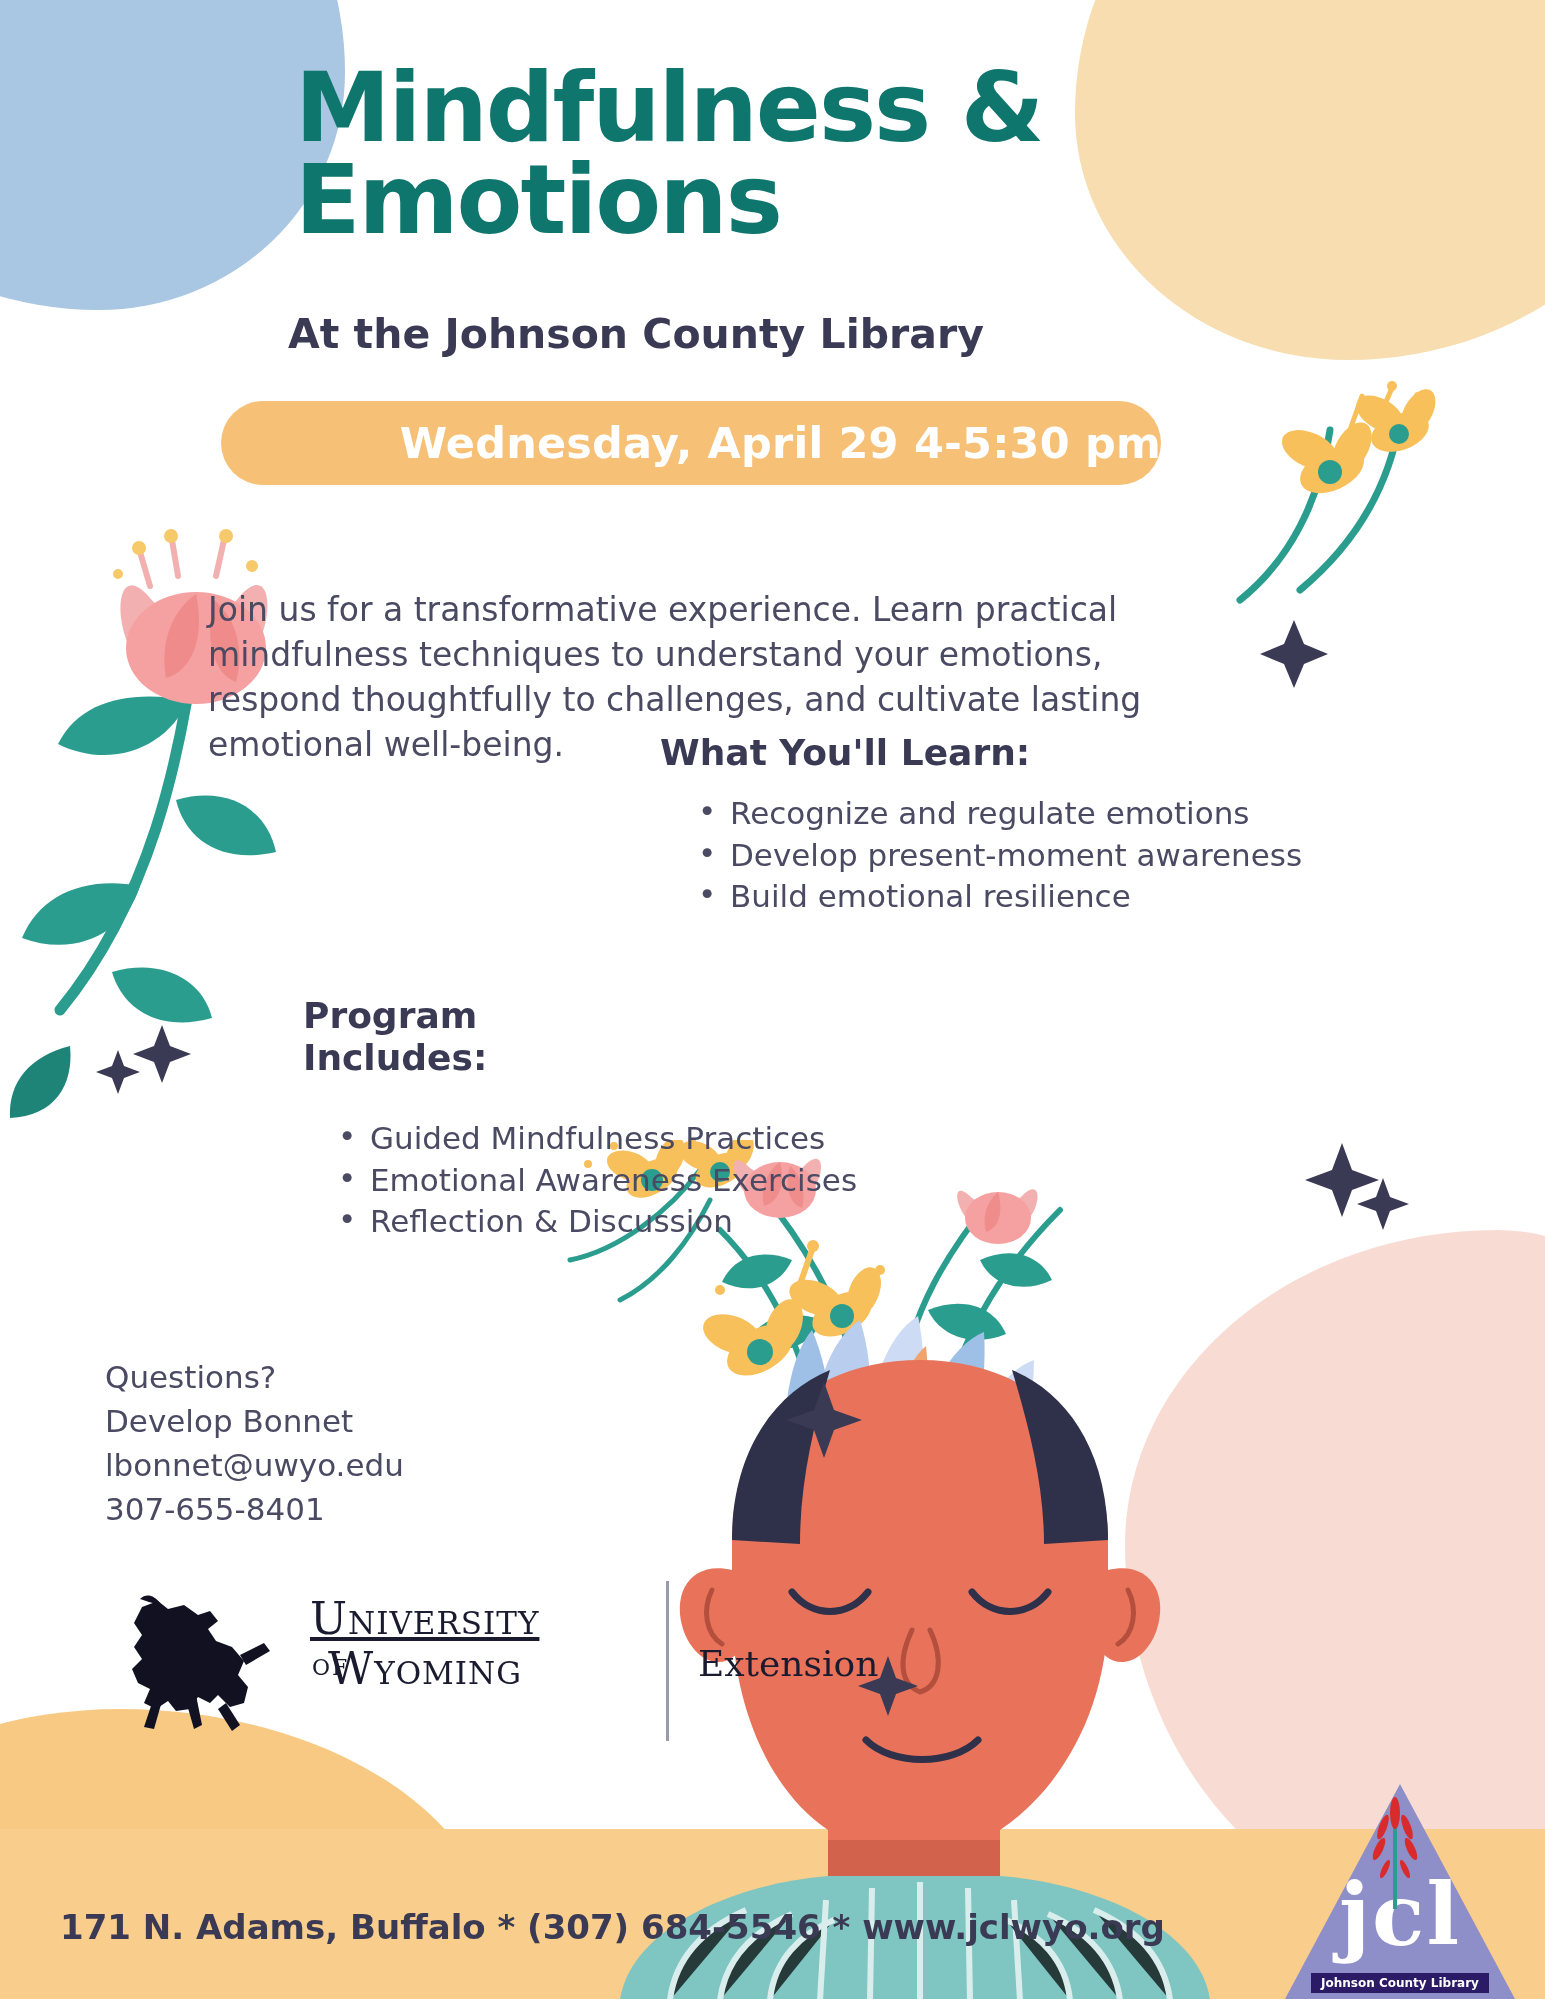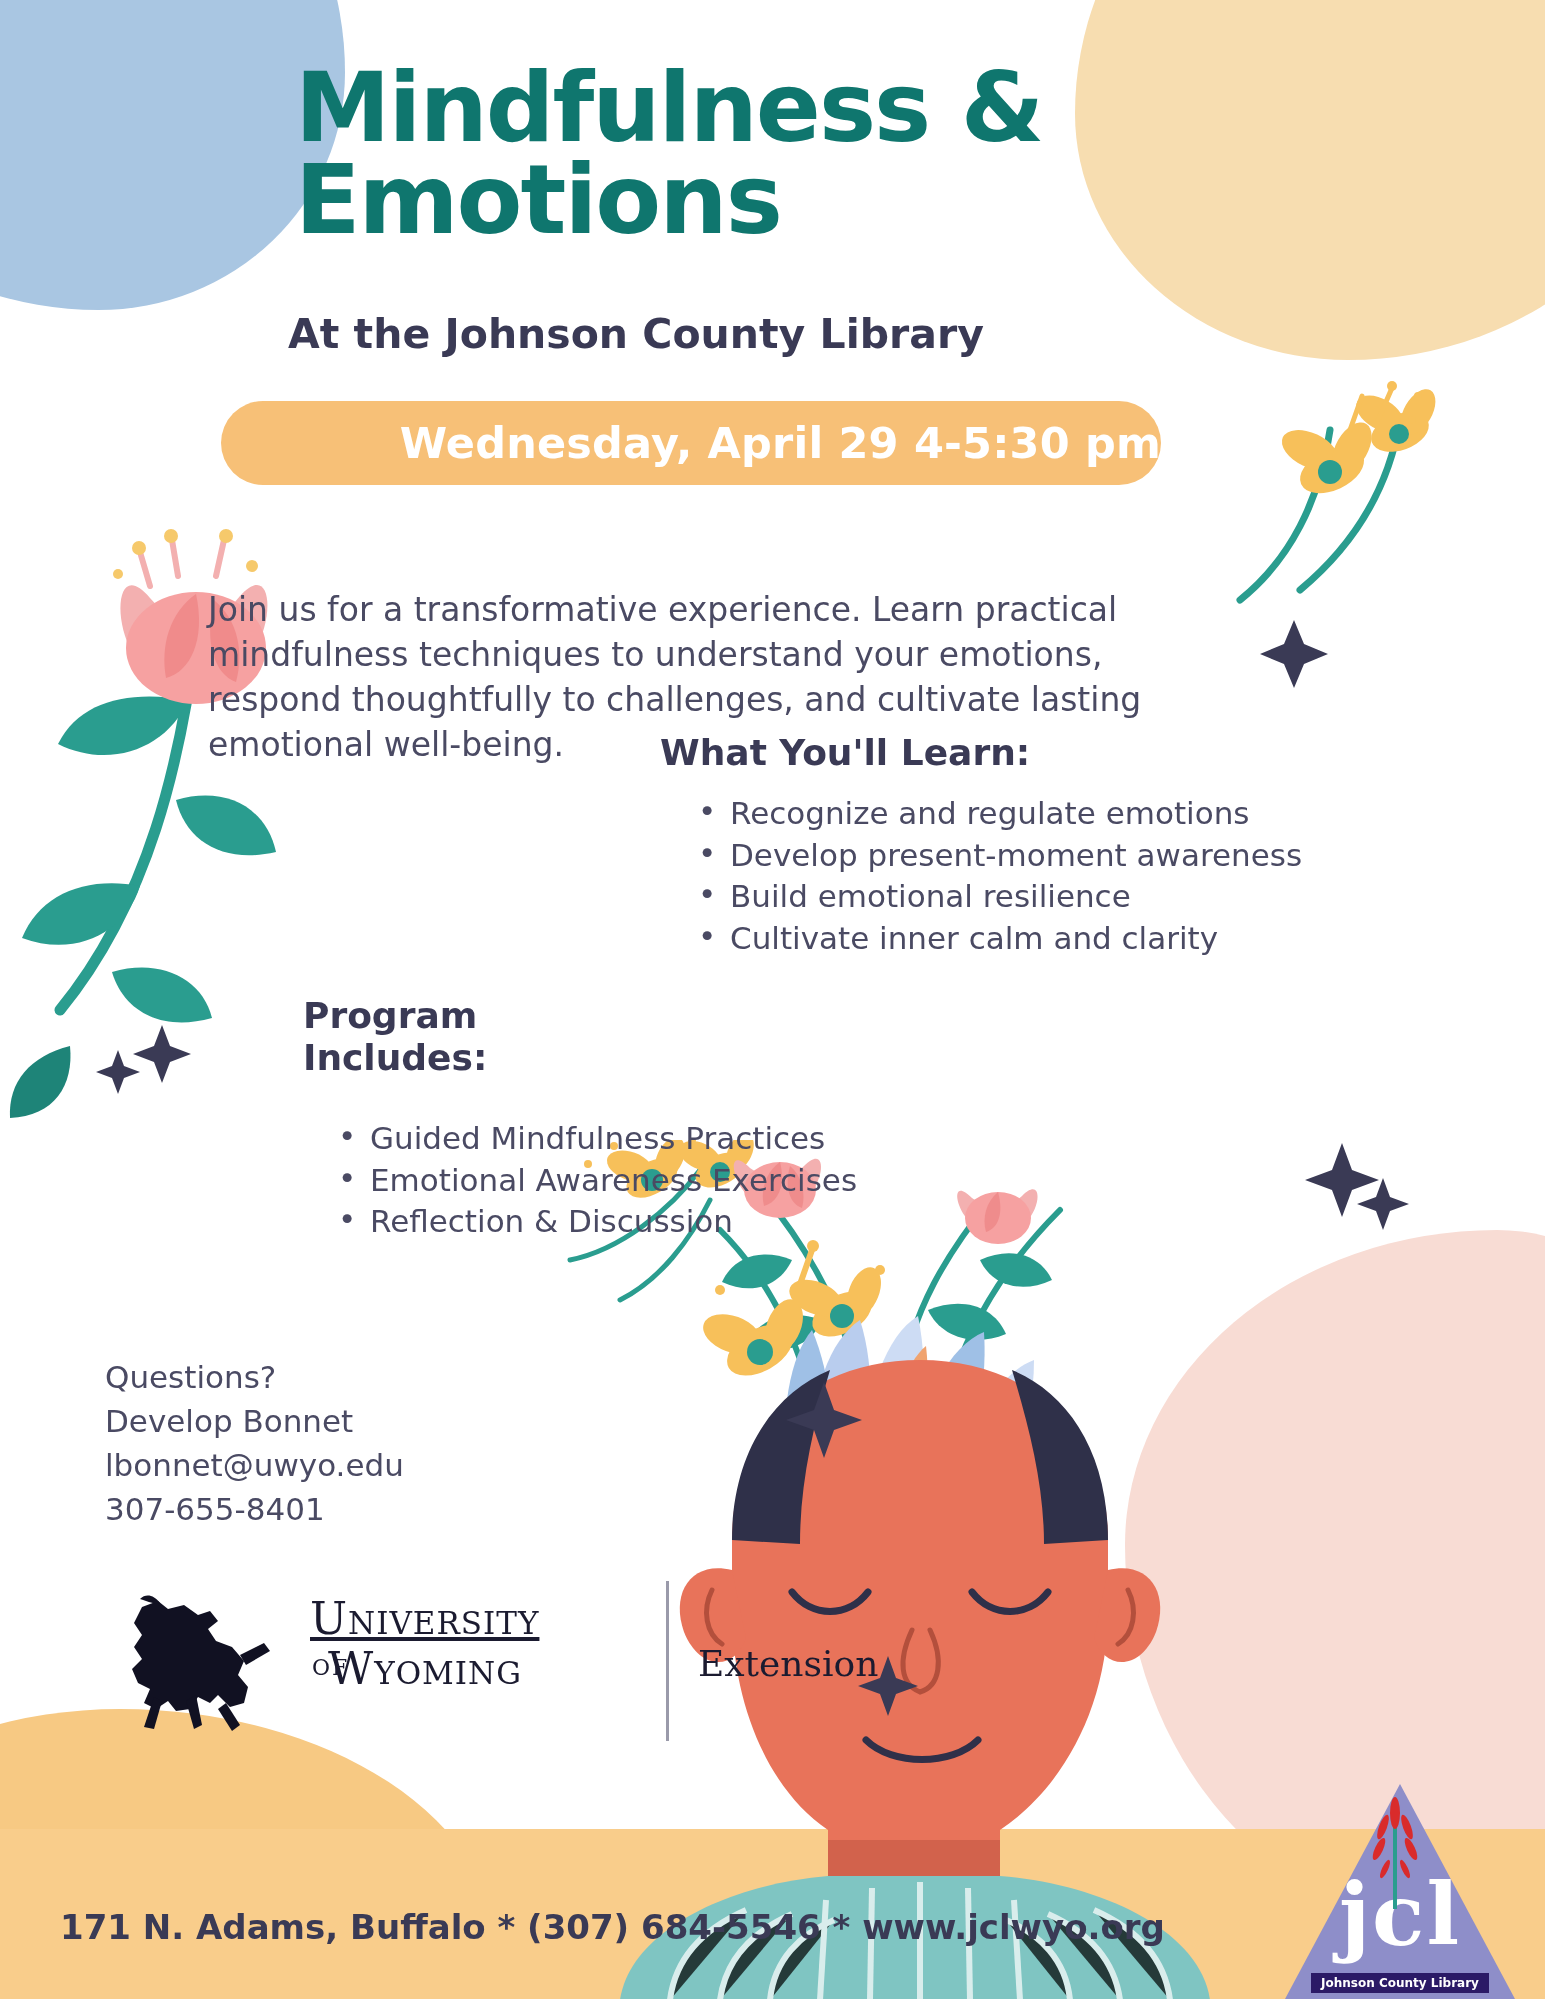--- a/index.html
+++ b/index.html
@@ -338,21 +338,20 @@
   <span>Wednesday, April 29 4-5:30 pm</span>
 </div>
 
 <p class="intro">Join us for a transformative experience. Learn practical mindfulness techniques to understand your emotions, respond thoughtfully to challenges, and cultivate lasting emotional well-being.</p>
 
 <div class="h-learn">What You'll Learn:</div>
 <ul class="learn-list">
   <li>Recognize and regulate emotions</li>
   <li>Develop present-moment awareness</li>
   <li>Build emotional resilience</li>
-  <li>Cultivate inner calm and clarity</li>
 </ul>
 
 <div class="h-program">Program Includes:</div>
 <ul class="program-list">
   <li>Guided Mindfulness Practices</li>
   <li>Emotional Awareness Exercises</li>
   <li>Reflection &amp; Discussion</li>
 </ul>
 
 <div class="contact">

